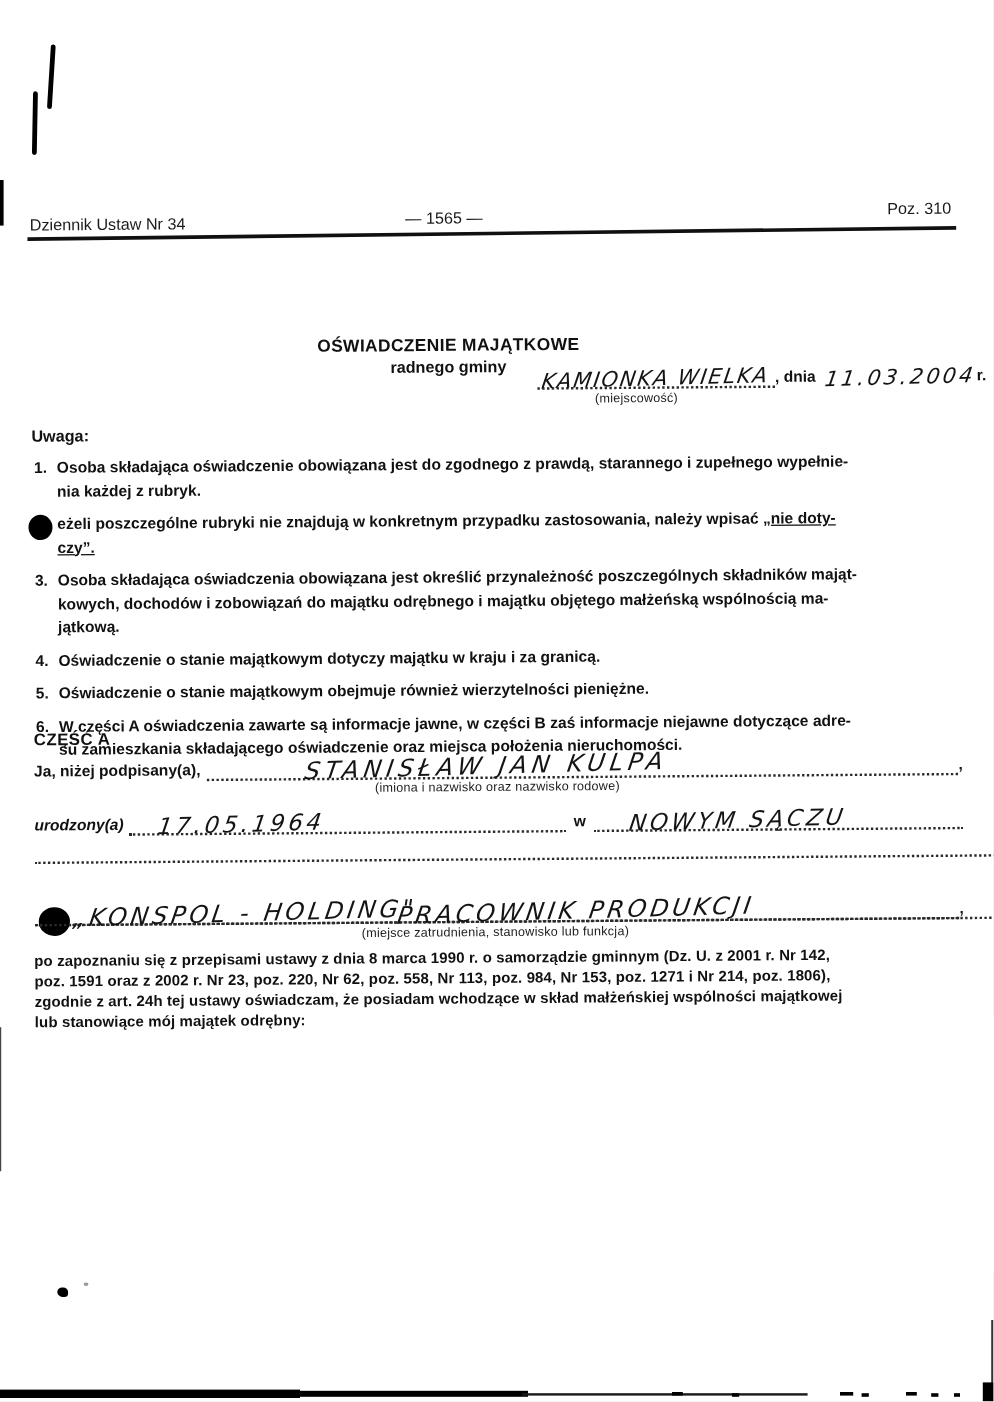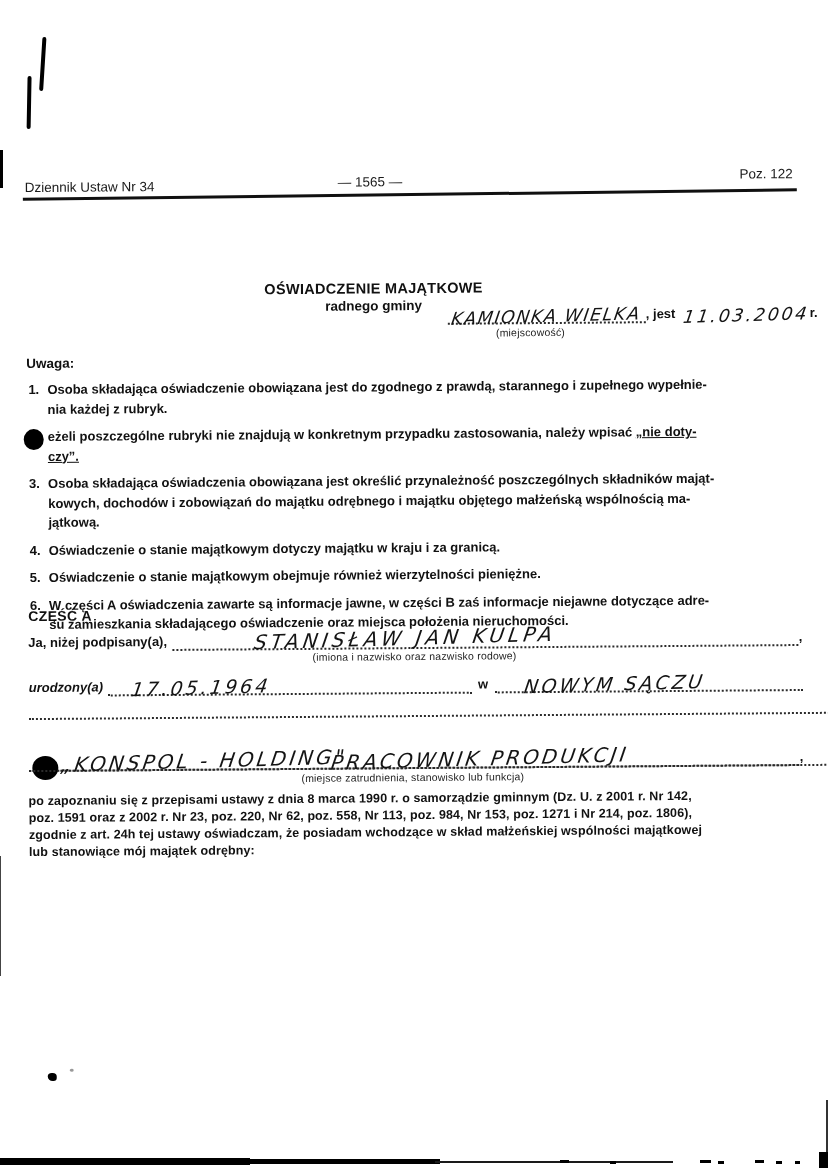--- a/index.html
+++ b/index.html
@@ -49,34 +49,34 @@
 <body>
 
 <div class="page">
   <div class="paper">
 
     <div class="pen" style="left:45px;top:37px;width:4px;height:54px;transform:rotate(4deg);"></div>
     <div class="pen" style="left:31px;top:76px;width:4px;height:53px;transform:rotate(1.5deg);"></div>
 
     <div class="abs hdr" style="left:28px;top:180px;">Dziennik Ustaw Nr 34</div>
     <div class="abs hdr" style="left:341px;top:177px;">— 1565 —</div>
-    <div class="abs hdr" style="right:32px;top:172px;">Poz. 122</div>
+    <div class="abs hdr" style="right:32px;top:172px;">Poz. 310</div>
     <div class="rule"></div>
 
     <div class="abs" style="left:0;top:283px;width:752px;text-align:center;">
       <div class="title">OŚWIADCZENIE MAJĄTKOWE</div>
       <div class="subtitle">radnego gminy</div>
     </div>
 
     <div class="abs" style="left:450px;top:302px;width:360px;">
       <div style="display:flex;align-items:flex-end;">
         <span class="dotline" style="flex:0 0 198px;height:24px;">
             <span class="hand" style="position:absolute;left:2px;bottom:-6px;font-size:17.5px;letter-spacing:1.5px;">KAMIONKA WIELKA</span>
           </span>
-          <span class="flabel" style="font-weight:700;">, jest</span>
+          <span class="flabel" style="font-weight:700;">, dnia</span>
           <span class="hand" style="font-size:17.5px;margin:0 3px -4px 6px;">11.03.2004</span>
           <span class="flabel" style="font-weight:700;">r.</span>
       </div>
       <div class="caption" style="margin-left:48px;margin-top:2px;">(miejscowość)</div>
     </div>
 
     <div class="abs" style="left:28px;top:356px;width:778px;">
       <div class="uwaga-label">Uwaga:</div>
       <div style="margin-top:9px;">
         <div class="item"><span class="num">1.</span><span class="pre">Osoba składająca oświadczenie obowiązana jest do zgodnego z prawdą, starannego i zupełnego wypełnie-

